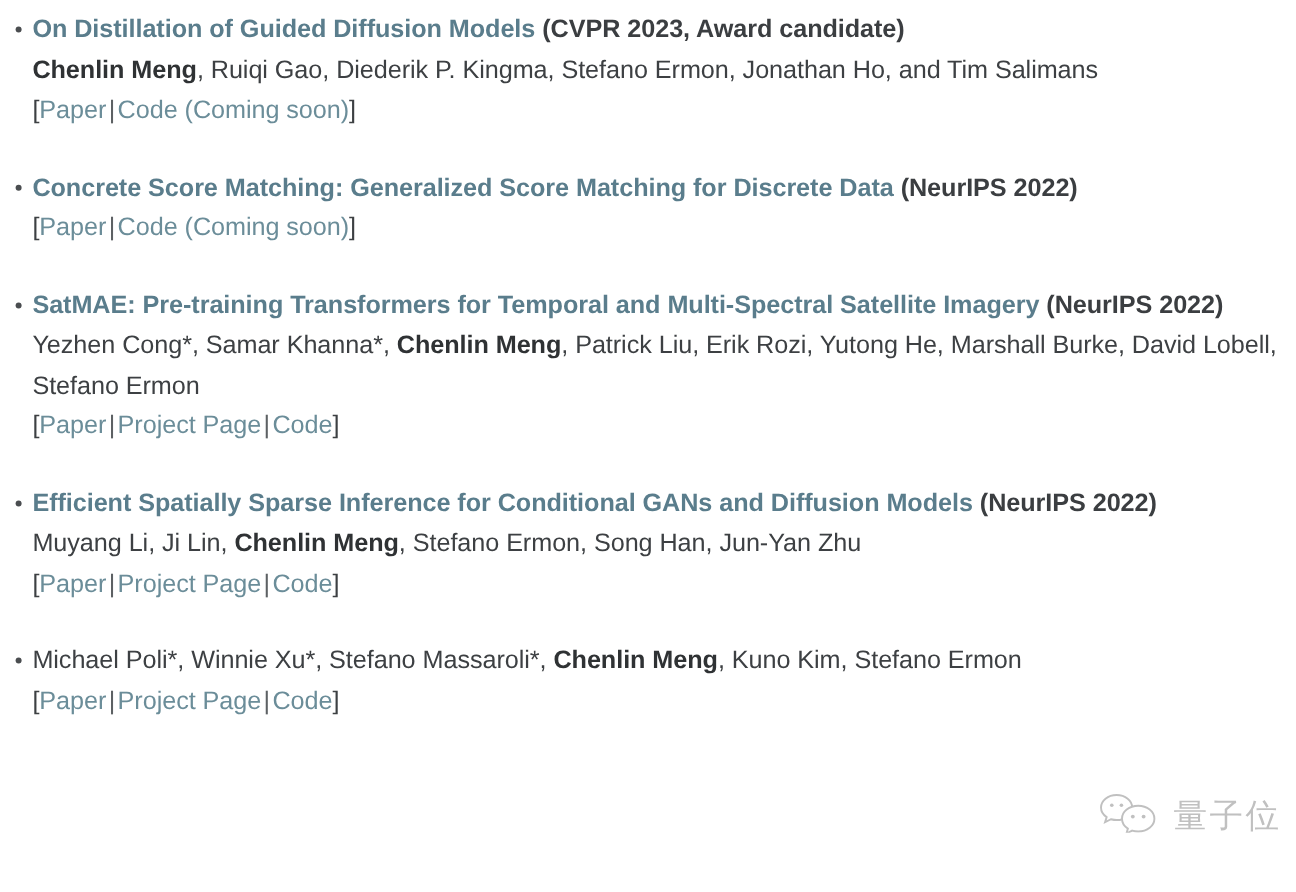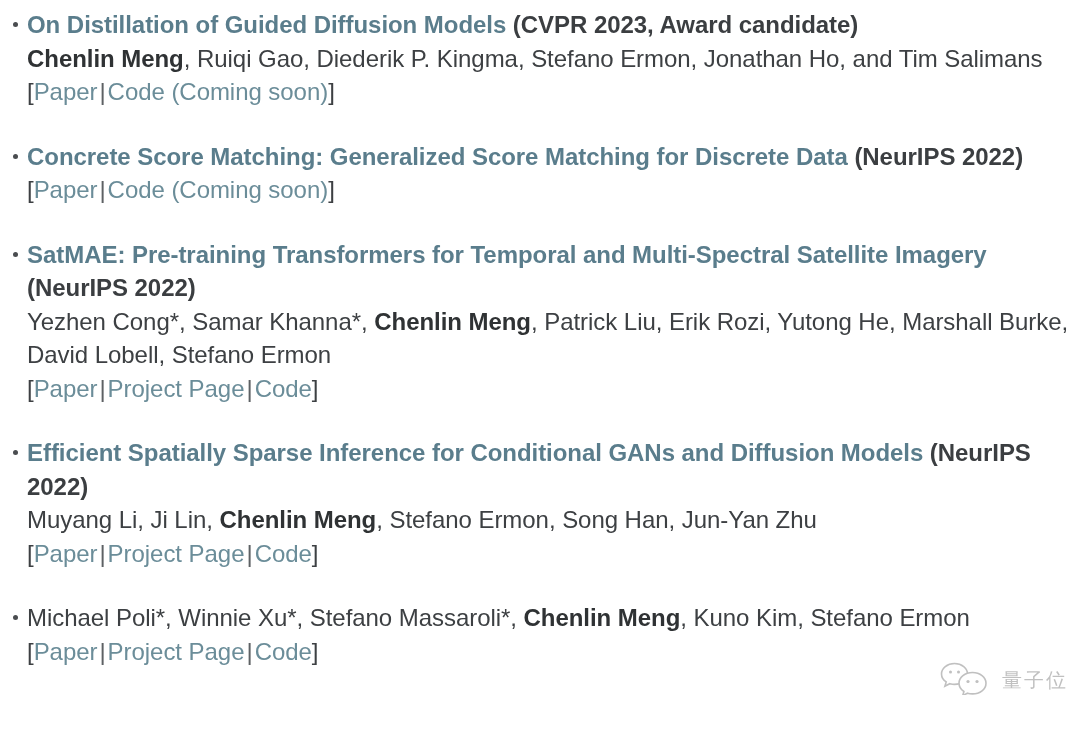--- a/index.html
+++ b/index.html
@@ -35,21 +35,21 @@
     left: 13px;
     width: 5px;
     height: 5px;
     border-radius: 50%;
     background: #4a4d50;
   }
   .pub-item:first-child .bullet-icon { top: 22px; }
   .pub-item .bullet-icon { top: 14px; }
 
   .pub-line {
-    font-size: 24px;
+    font-size: 21px;
     line-height: 33.5px;
     color: #3d4043;
     letter-spacing: -0.05px;
   }
 
   .pub-title-line {
     margin-bottom: 0;
   }
 
   .pub-title {
@@ -97,21 +97,21 @@
     align-items: center;
     opacity: 0.62;
     pointer-events: none;
     user-select: none;
   }
   #watermark .wm-bubbles {
     margin-right: 9px;
   }
   #watermark .wm-text {
     font-family: "DejaVu Sans", sans-serif;
-    font-size: 20px;
+    font-size: 28px;
     color: #9a9a9a;
     letter-spacing: 2px;
     line-height: 1;
     white-space: nowrap;
   }
 </style>
 </head>
 <body>
 
 <ul id="pub-list">

